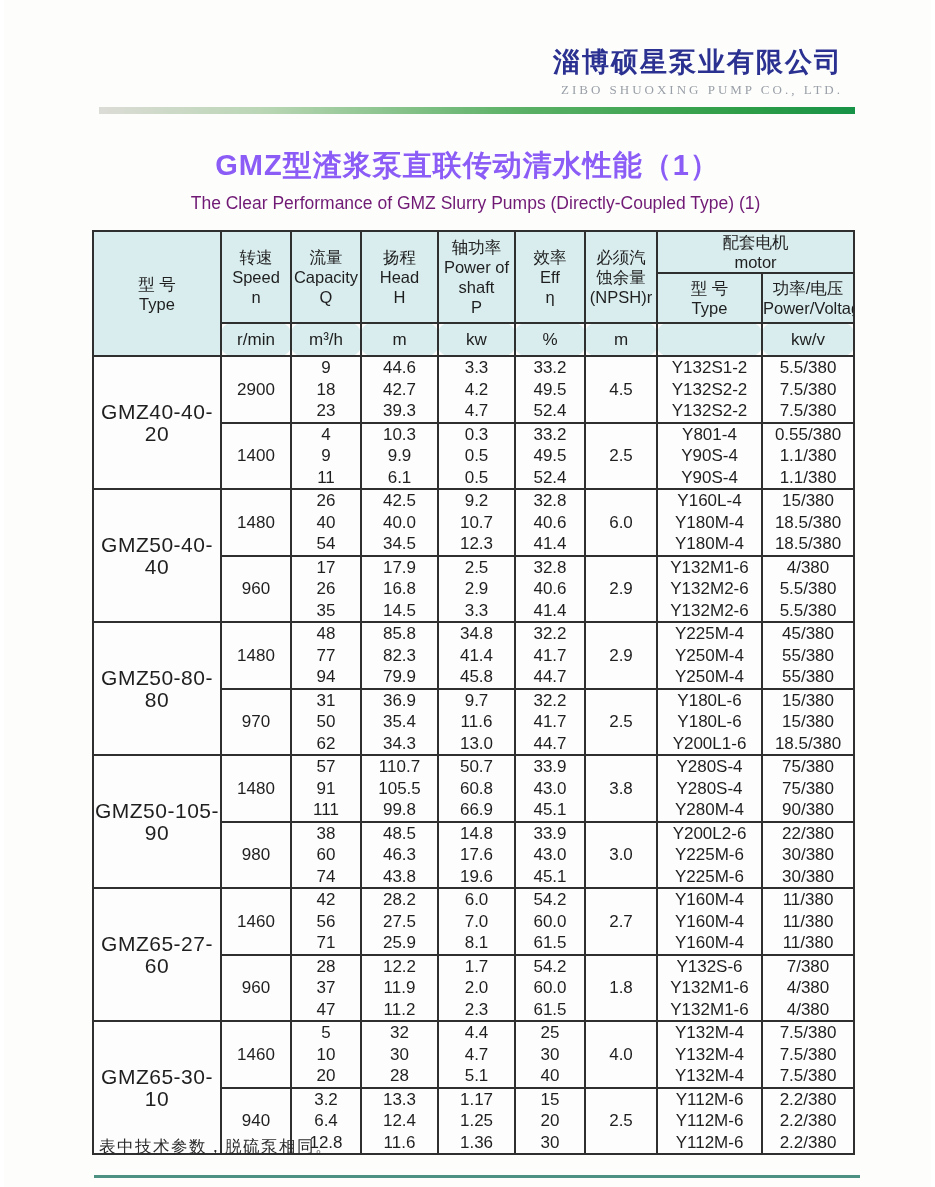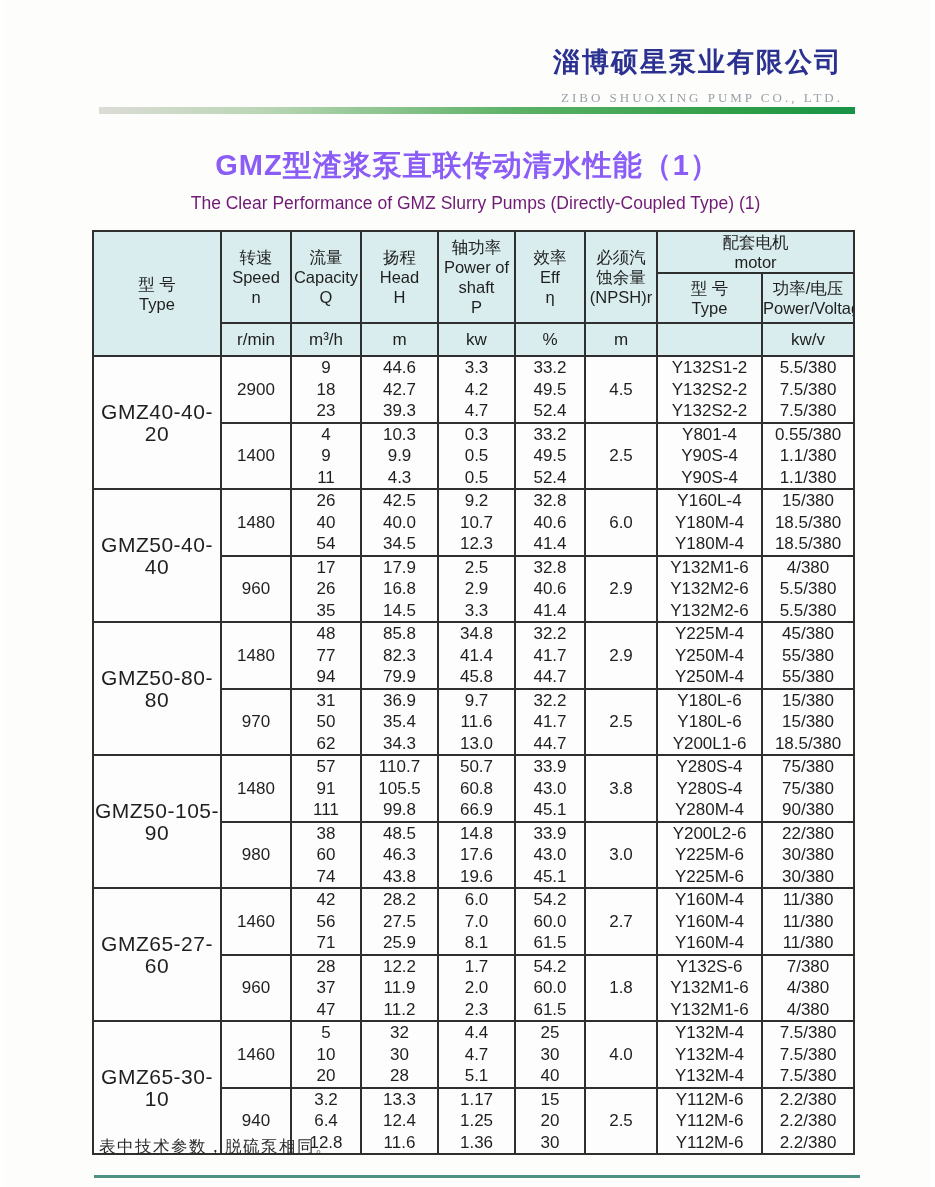--- a/index.html
+++ b/index.html
@@ -8,21 +8,21 @@
     background:#fdfdfc; overflow:hidden;
     font-family:"Liberation Sans", sans-serif; color:#1c1c1c;
   }
   
   .company { position:absolute; top:44px; right:88px; text-align:right; }
   .company-cn {
     font-size:27px; font-weight:bold; color:#2b3190; letter-spacing:2px;
     font-family:"Liberation Sans", sans-serif;
   }
   .company-en {
-    margin-top:10px; font-size:13px; color:#9aa0a8; letter-spacing:3px;
+    margin-top:2px; font-size:13px; color:#9aa0a8; letter-spacing:3px;
     font-family:"Liberation Serif", serif;
   }
   .green-bar {
     position:absolute; top:107px; left:95px; width:756px; height:7px;
     background:linear-gradient(to right,#dcdcd6 0%,#b9d6b4 22%,#5cb167 55%,#2f9e48 85%,#179347 100%);
   }
   
   .title-cn {
     position:absolute; top:146px; left:0; width:100%; text-align:center;
     font-size:29px; font-weight:bold; color:#8b5cf6; letter-spacing:1px;
@@ -37,21 +37,21 @@
     border-collapse:collapse; table-layout:fixed;
     font-size:17px; color:#1f1f1f;
   }
   table.perf th, table.perf td {
     border:2px solid #2f2f2f; text-align:center; vertical-align:middle;
     padding:0; overflow:hidden;
   }
   table.perf th {
     background:#d9edee; font-weight:normal; font-size:16.5px; line-height:20px;
   }
-  table.perf .unit-row th { height:31px; font-size:17px; }
+  table.perf .unit-row th { height:31px; font-size:17px;border-radius:11px; }
   table.perf .hdr-r1 th { height:38px; }
   table.perf .hdr-r2 th { height:48px; }
   table.perf td { background:#fdfdfd; height:64px; line-height:21.5px; }
   td.type-cell { font-size:21px; letter-spacing:0.5px; }
   col.c-type{width:128px;} col.c-speed{width:70px;} col.c-cap{width:70px;}
   col.c-head{width:77px;} col.c-shaft{width:77px;} col.c-eff{width:70px;}
   col.c-npsh{width:72px;} col.c-mtype{width:105px;} col.c-mpv{width:92px;}
   
   .note {
     position:absolute; top:1136px; left:95px; font-size:16.5px;
@@ -190,21 +190,21 @@
         <tr>
           <td>1400</td>
           <td>
             <div>4</div>
             <div>9</div>
             <div>11</div>
           </td>
           <td>
             <div>10.3</div>
             <div>9.9</div>
-            <div>4.3</div>
+            <div>6.1</div>
           </td>
           <td>
             <div>0.3</div>
             <div>0.5</div>
             <div>0.5</div>
           </td>
           <td>
             <div>33.2</div>
             <div>49.5</div>
             <div>52.4</div>

